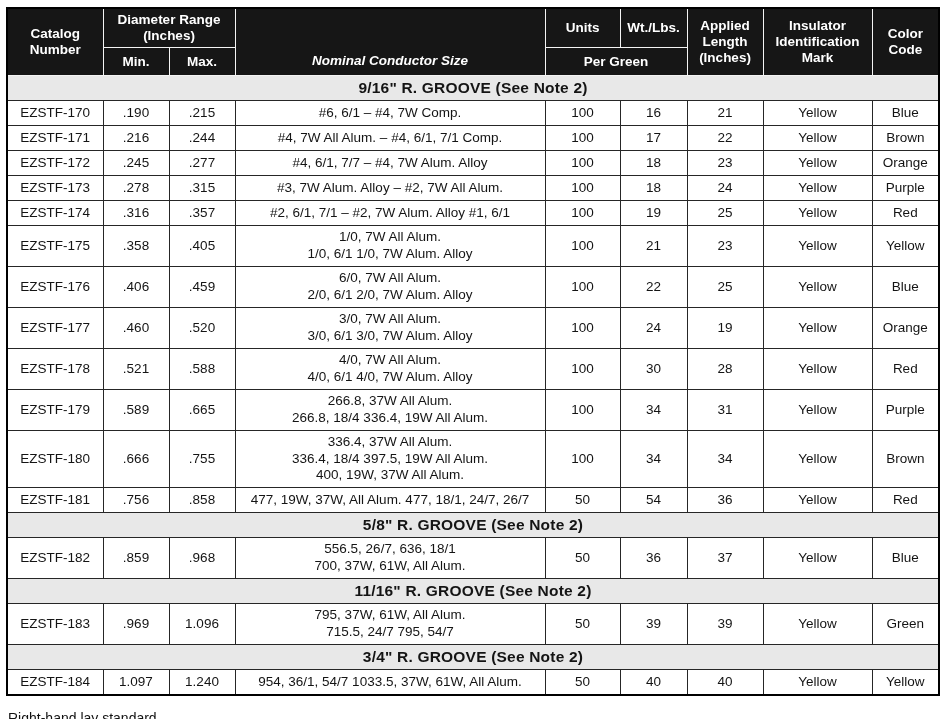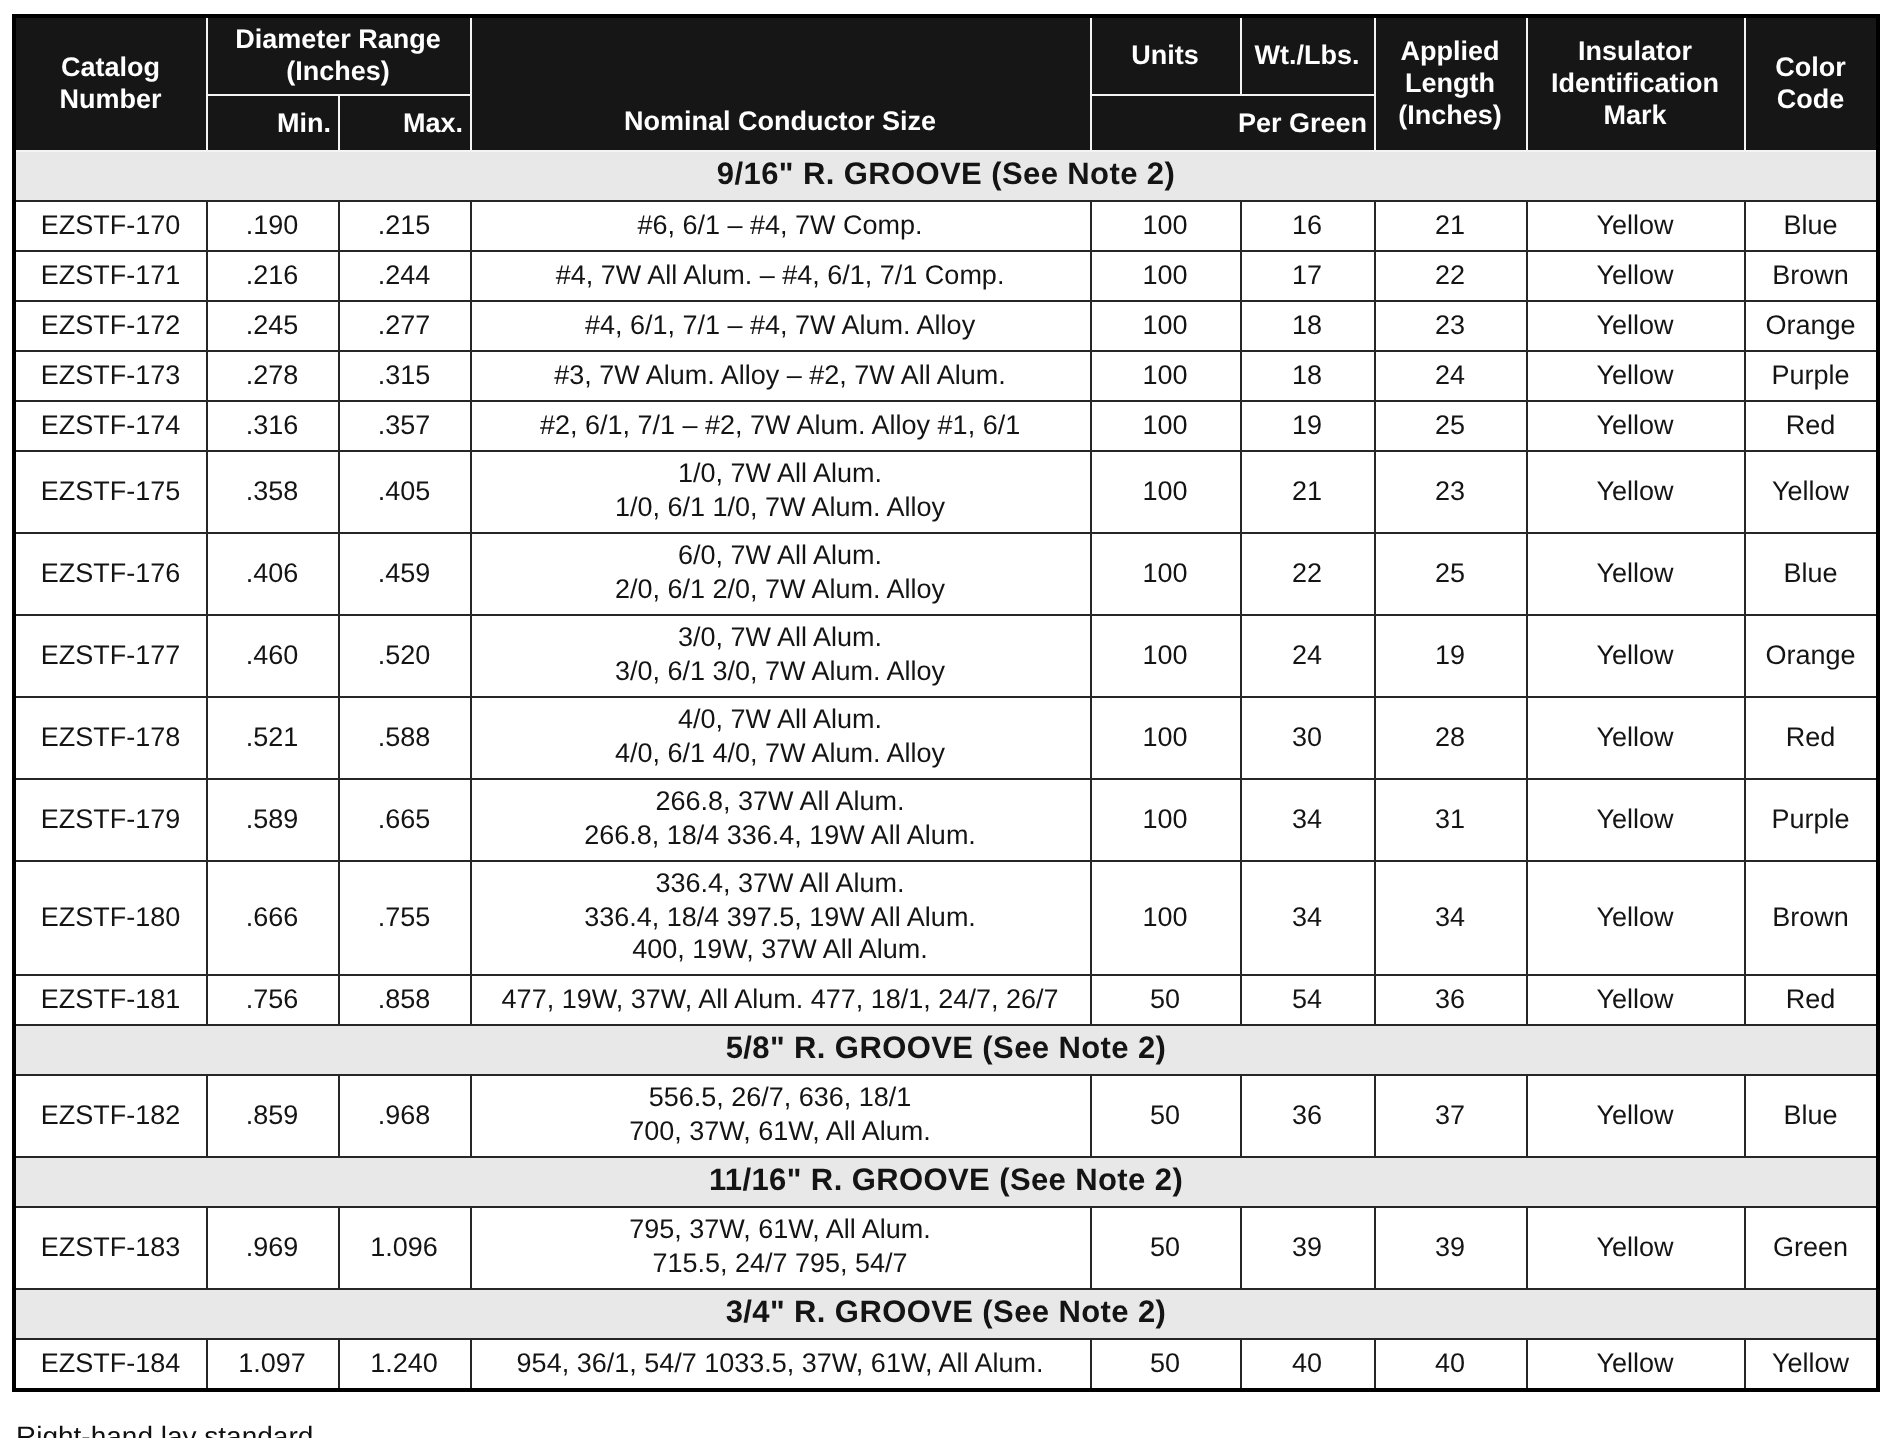--- a/index.html
+++ b/index.html
@@ -37,24 +37,25 @@
     color: #ffffff;
     font-weight: bold;
     font-size: 13.5px;
     line-height: 1.18;
     text-align: center;
     vertical-align: middle;
     border: 1.5px solid #f4f4f4;
     padding: 2px 3px;
   }
   thead tr.h-row1 th { height: 34px; }
-  thead tr.h-row2 th { height: 23px; text-align: right; }
+  thead tr.h-row2 th { height: 23px; }
   thead th.nominal {
     vertical-align: bottom;
     padding-bottom: 6px;
+    font-style: italic;
   }
   tbody td {
     border: 1.5px solid #262626;
     background: #ffffff;
     text-align: center;
     vertical-align: middle;
     font-size: 13.5px;
     line-height: 1.25;
     padding: 1px 2px;
     color: #141414;
@@ -135,21 +136,21 @@
         <td>17</td>
         <td>22</td>
         <td>Yellow</td>
         <td>Brown</td>
       </tr>
       <tr class="lines-1">
         <td>EZSTF-172</td>
         <td>.245</td>
         <td>.277</td>
         <td>
-          <div>#4, 6/1, 7/1 – #4, 7W Alum. Alloy</div>
+          <div>#4, 6/1, 7/7 – #4, 7W Alum. Alloy</div>
         </td>
         <td>100</td>
         <td>18</td>
         <td>23</td>
         <td>Yellow</td>
         <td>Orange</td>
       </tr>
       <tr class="lines-1">
         <td>EZSTF-173</td>
         <td>.278</td>

